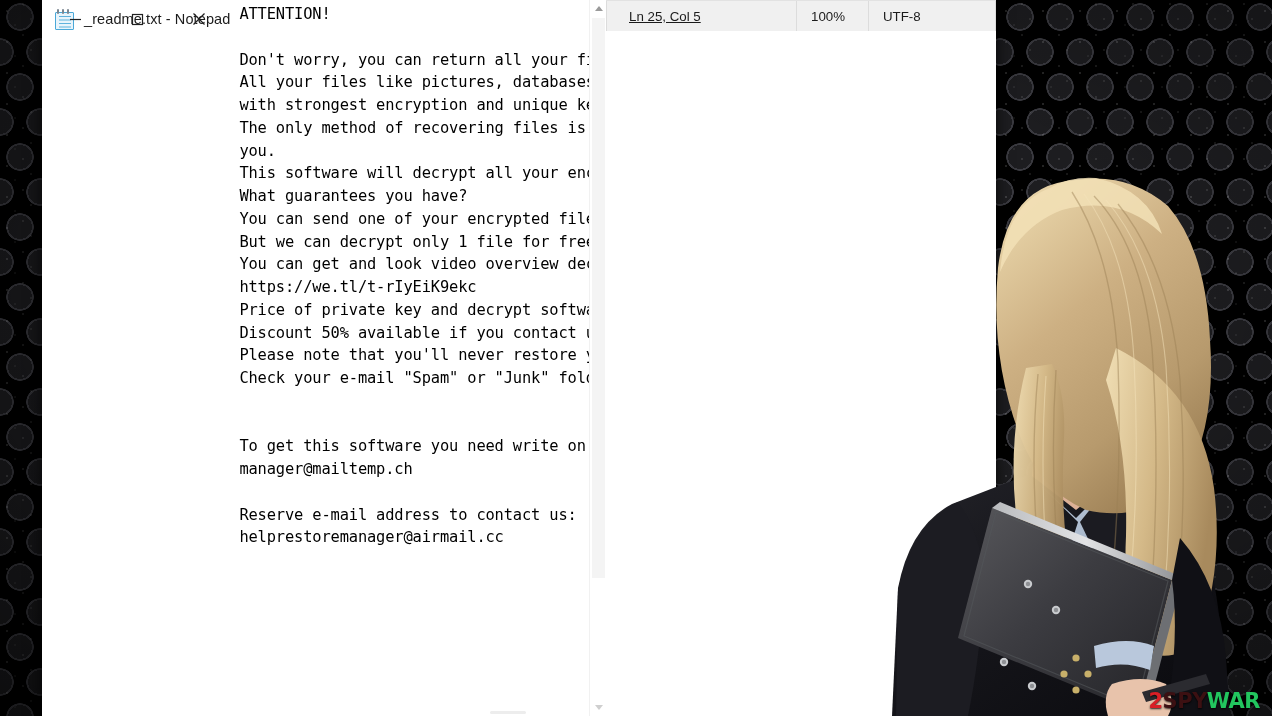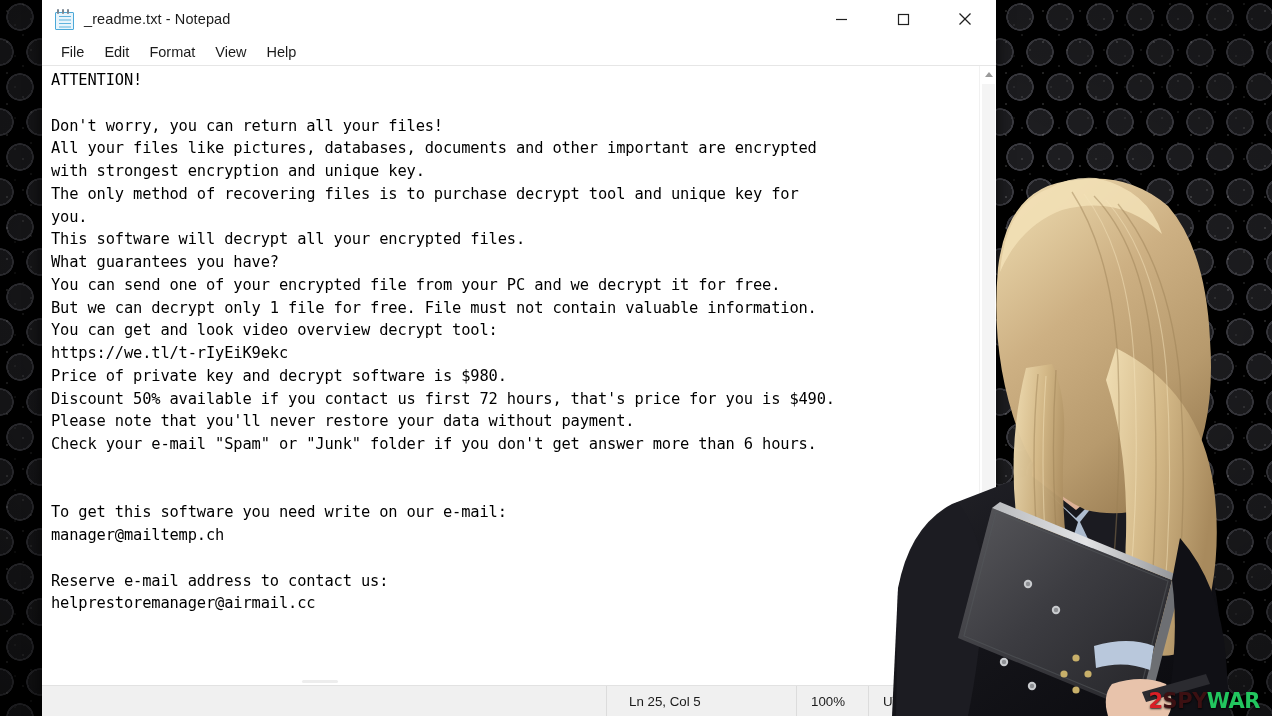--- a/index.html
+++ b/index.html
@@ -51,21 +51,20 @@
   
   #notepad {
     position: absolute;
     left: 42px;
     top: 0px;
     width: 954px;
     height: 716px;
     background: #ffffff;
     box-shadow: 0 0 14px rgba(0,0,0,.75);
     display: flex;
-    flex-direction: column;
   }
 
   .titlebar {
     height: 38px;
     background: #ffffff;
     display: flex;
     align-items: center;
     flex: 0 0 38px;
     position: relative;
   }
@@ -223,21 +222,21 @@
   }
   .status-spacer { flex: 1 1 auto; height: 100%; }
   .status-cell {
     height: 100%;
     display: flex;
     align-items: center;
     padding: 0 14px;
     white-space: nowrap;
     border-left: 1px solid #dcdcdc;
   }
-  .status-cell.ln    { width: 190px; padding-left: 22px; }
+  .status-cell.ln    { width: 190px; padding-left: 22px; text-decoration: underline; }
   .status-cell.zoom  { width: 72px; }
   .status-cell.eol   { width: 165px; }
   .status-cell.enc   { width: 128px; border-right: 1px solid #dcdcdc; }
 
   
   #person {
     position: absolute;
     left: 880px;
     top: 118px;
     width: 392px;
@@ -299,27 +298,20 @@
         </div>
         <div class="winbtn">
           <svg width="14" height="14" viewBox="0 0 14 14">
               <line x1="1.5" y1="1.5" x2="12.5" y2="12.5" stroke="#202020" stroke-width="1.2"></line>
               <line x1="12.5" y1="1.5" x2="1.5" y2="12.5" stroke="#202020" stroke-width="1.2"></line>
             </svg>
         </div>
       </div>
     </div>
 
-    <div class="menubar">
-      <div class="menuitem">File</div>
-      <div class="menuitem">Edit</div>
-      <div class="menuitem">Format</div>
-      <div class="menuitem">View</div>
-      <div class="menuitem">Help</div>
-    </div>
 
     <div class="editor-wrap">
       <div class="editor">
         <pre>ATTENTION!
 
 Don't worry, you can return all your files!
 All your files like pictures, databases, documents and other important are encrypted
 with strongest encryption and unique key.
 The only method of recovering files is to purchase decrypt tool and unique key for
 you.

